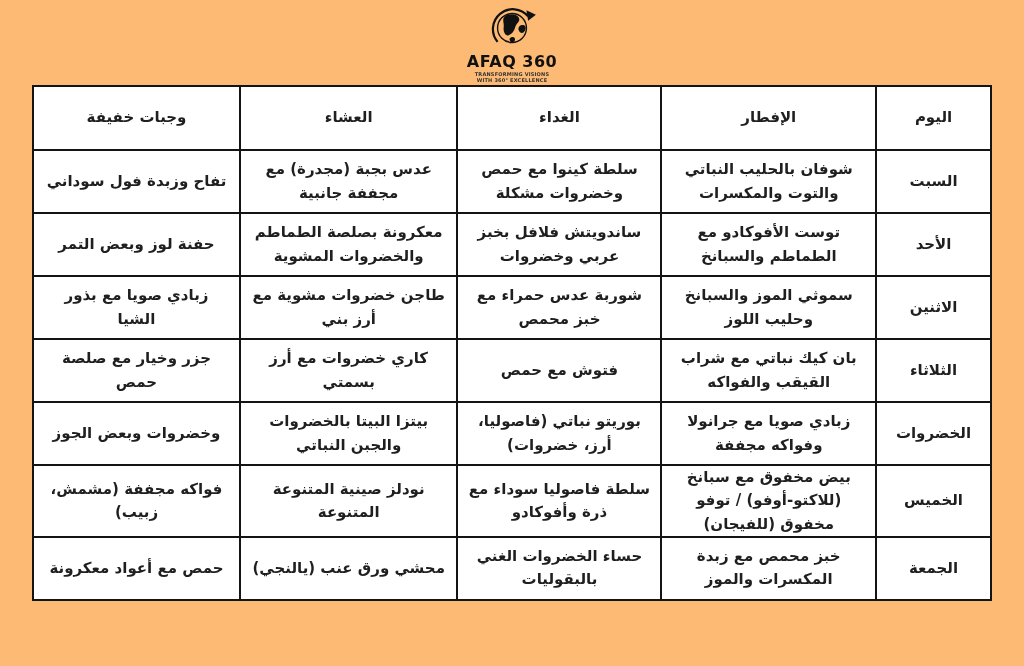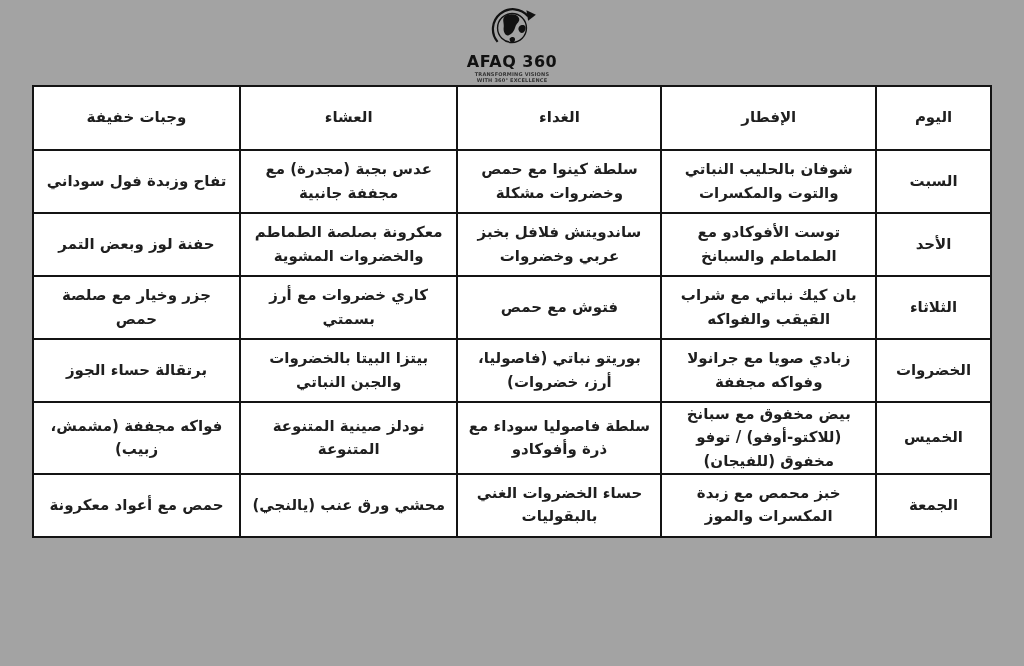--- a/index.html
+++ b/index.html
@@ -5,21 +5,21 @@
   html, body {
     margin: 0;
     padding: 0;
     background: #ffffff;
     font-family: "DejaVu Sans", sans-serif;
     color: #1f1f1f;
   }
   .page {
     width: 1024px;
     height: 666px;
-    background: #a3a3a3;
+    background: #fdba74;
     box-sizing: border-box;
     overflow: hidden;
   }
   
   .logo {
     display: flex;
     flex-direction: column;
     align-items: center;
     padding-top: 3px;
     height: 85px;
@@ -122,32 +122,39 @@
           <td>تفاح وزبدة فول سوداني</td>
         </tr>
         <tr>
           <td>الأحد</td>
           <td>توست الأفوكادو مع الطماطم والسبانخ</td>
           <td>ساندويتش فلافل بخبز عربي وخضروات</td>
           <td>معكرونة بصلصة الطماطم والخضروات المشوية</td>
           <td>حفنة لوز وبعض التمر</td>
         </tr>
         <tr>
+          <td>الاثنين</td>
+          <td>سموثي الموز والسبانخ وحليب اللوز</td>
+          <td>شوربة عدس حمراء مع خبز محمص</td>
+          <td>طاجن خضروات مشوية مع أرز بني</td>
+          <td>زبادي صويا مع بذور الشيا</td>
+        </tr>
+        <tr>
           <td>الثلاثاء</td>
           <td>بان كيك نباتي مع شراب القيقب والفواكه</td>
           <td>فتوش مع حمص</td>
           <td>كاري خضروات مع أرز بسمتي</td>
           <td>جزر وخيار مع صلصة حمص</td>
         </tr>
         <tr>
           <td>الخضروات</td>
           <td>زبادي صويا مع جرانولا وفواكه مجففة</td>
           <td>بوريتو نباتي (فاصوليا، أرز، خضروات)</td>
           <td>بيتزا البيتا بالخضروات والجبن النباتي</td>
-          <td>برتقالة حساء الجوز</td>
+          <td>وخضروات وبعض الجوز</td>
         </tr>
         <tr>
           <td>الخميس</td>
           <td>بيض مخفوق مع سبانخ (للاكتو-أوفو) / توفو مخفوق (للفيجان)</td>
           <td>سلطة فاصوليا سوداء مع ذرة وأفوكادو</td>
           <td>نودلز صينية المتنوعة المتنوعة</td>
           <td>فواكه مجففة (مشمش، زبيب)</td>
         </tr>
         <tr>
           <td>الجمعة</td>

